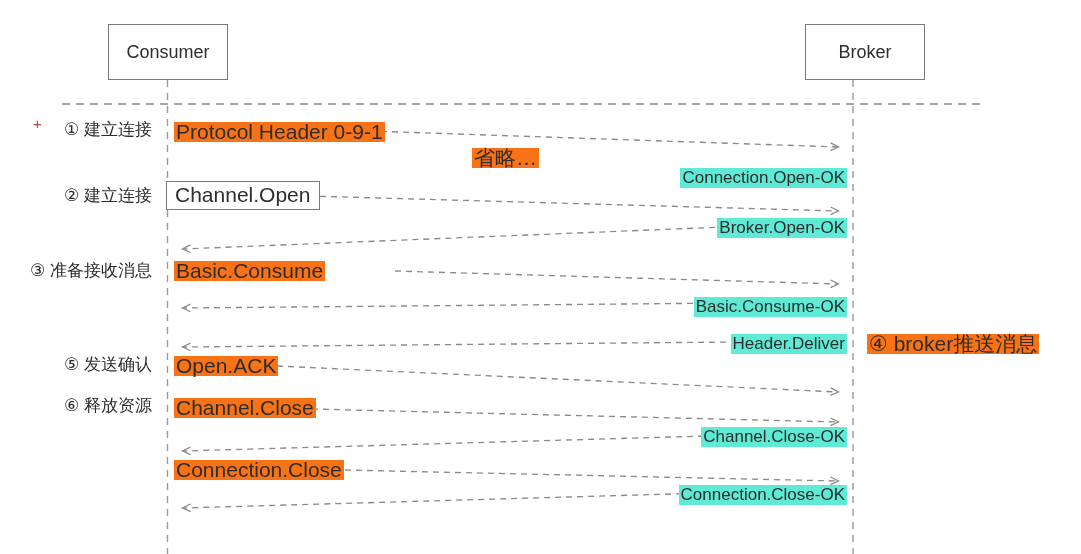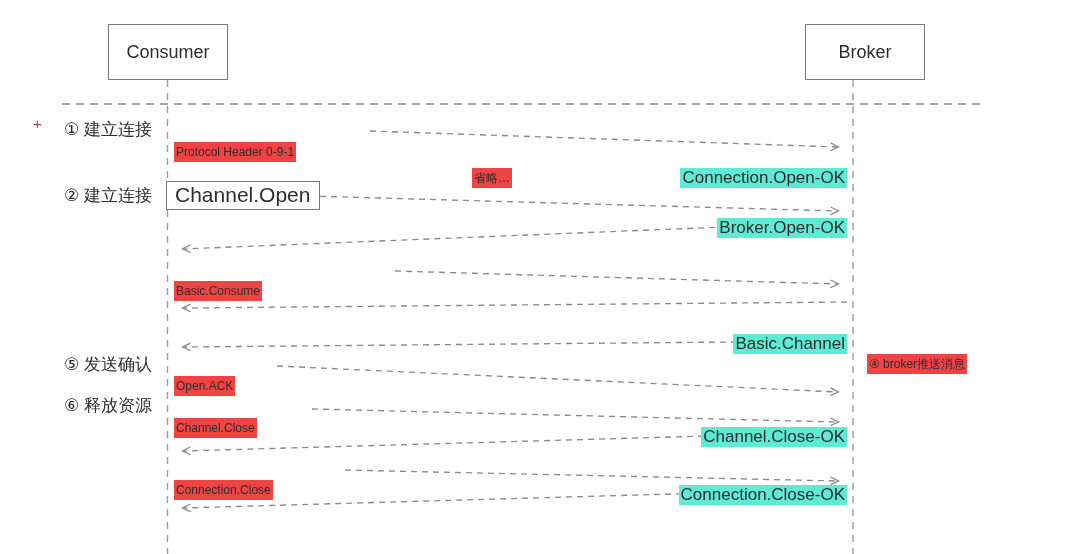--- a/index.html
+++ b/index.html
@@ -7,21 +7,21 @@
     position:relative;width:1081px;height:554px;background:#ffffff;
     font-family:"Liberation Sans","DejaVu Sans",sans-serif;
     color:#2d2d2d;overflow:hidden;
   }
   .lines-layer{position:absolute;left:0;top:0;width:1081px;height:554px;}
   .pbox{
     position:absolute;width:120px;height:56px;border:1.5px solid #7a7a7a;
     background:#ffffff;display:flex;align-items:center;justify-content:center;
     font-size:18px;box-sizing:border-box;
   }
-  .lbl{position:absolute;font-size:12px;line-height:20px;white-space:nowrap;background:#ef4444;padding:0 2px;margin-top:20px;}
+  .lbl{position:absolute;font-size:21px;line-height:20px;white-space:nowrap;background:#f97316;padding:0 2px;}
   .step{position:absolute;right:929px;font-size:17px;line-height:20px;white-space:nowrap;text-align:left;}
   .msg-r{position:absolute;right:234px;font-size:17px;line-height:20px;white-space:nowrap;background:#5eead4;padding:0 2px;text-align:right;}
   .boxed{
     position:absolute;left:166px;top:181px;border:1.5px solid #7a7a7a;
     background:#ffffff;font-size:21px;line-height:20px;padding:3px 9px 4px 8px;white-space:nowrap;
   }
   .plus{position:absolute;left:33px;top:116px;font-size:15px;line-height:15px;color:#b04545;}
 </style>
 </head>
 <body>
@@ -54,33 +54,35 @@
     <span>Consumer</span>
   </div>
   <div class="pbox" style="left:805px;top:24px">
     <span>Broker</span>
   </div>
 
   <span class="plus">+</span>
 
   <div class="step" style="top:120px">① 建立连接</div>
   <div class="step" style="top:186px">② 建立连接</div>
+  <div class="step" style="top:261px">③ 准备接收消息</div>
   <div class="step" style="top:355px">⑤ 发送确认</div>
   <div class="step" style="top:396px">⑥ 释放资源</div>
 
   <div class="lbl" style="left:867px;top:334px">④ broker推送消息</div>
 
   <div class="lbl" style="left:174px;top:122px">Protocol Header 0-9-1</div>
   <div class="boxed">Channel.Open</div>
   <div class="lbl" style="left:174px;top:261px">Basic.Consume</div>
   <div class="lbl" style="left:174px;top:356px">Open.ACK</div>
   <div class="lbl" style="left:174px;top:398px">Channel.Close</div>
   <div class="lbl" style="left:174px;top:460px">Connection.Close</div>
 
   <div class="lbl" style="left:472px;top:148px">省略…</div>
 
   <div class="msg-r" style="top:168px">Connection.Open-OK</div>
   <div class="msg-r" style="top:218px">Broker.Open-OK</div>
-  <div class="msg-r" style="top:334px">Basic.Channel</div>
+  <div class="msg-r" style="top:297px">Basic.Consume-OK</div>
+  <div class="msg-r" style="top:334px">Header.Deliver</div>
   <div class="msg-r" style="top:427px">Channel.Close-OK</div>
   <div class="msg-r" style="top:485px">Connection.Close-OK</div>
 
 </div>
 
 </body></html>

